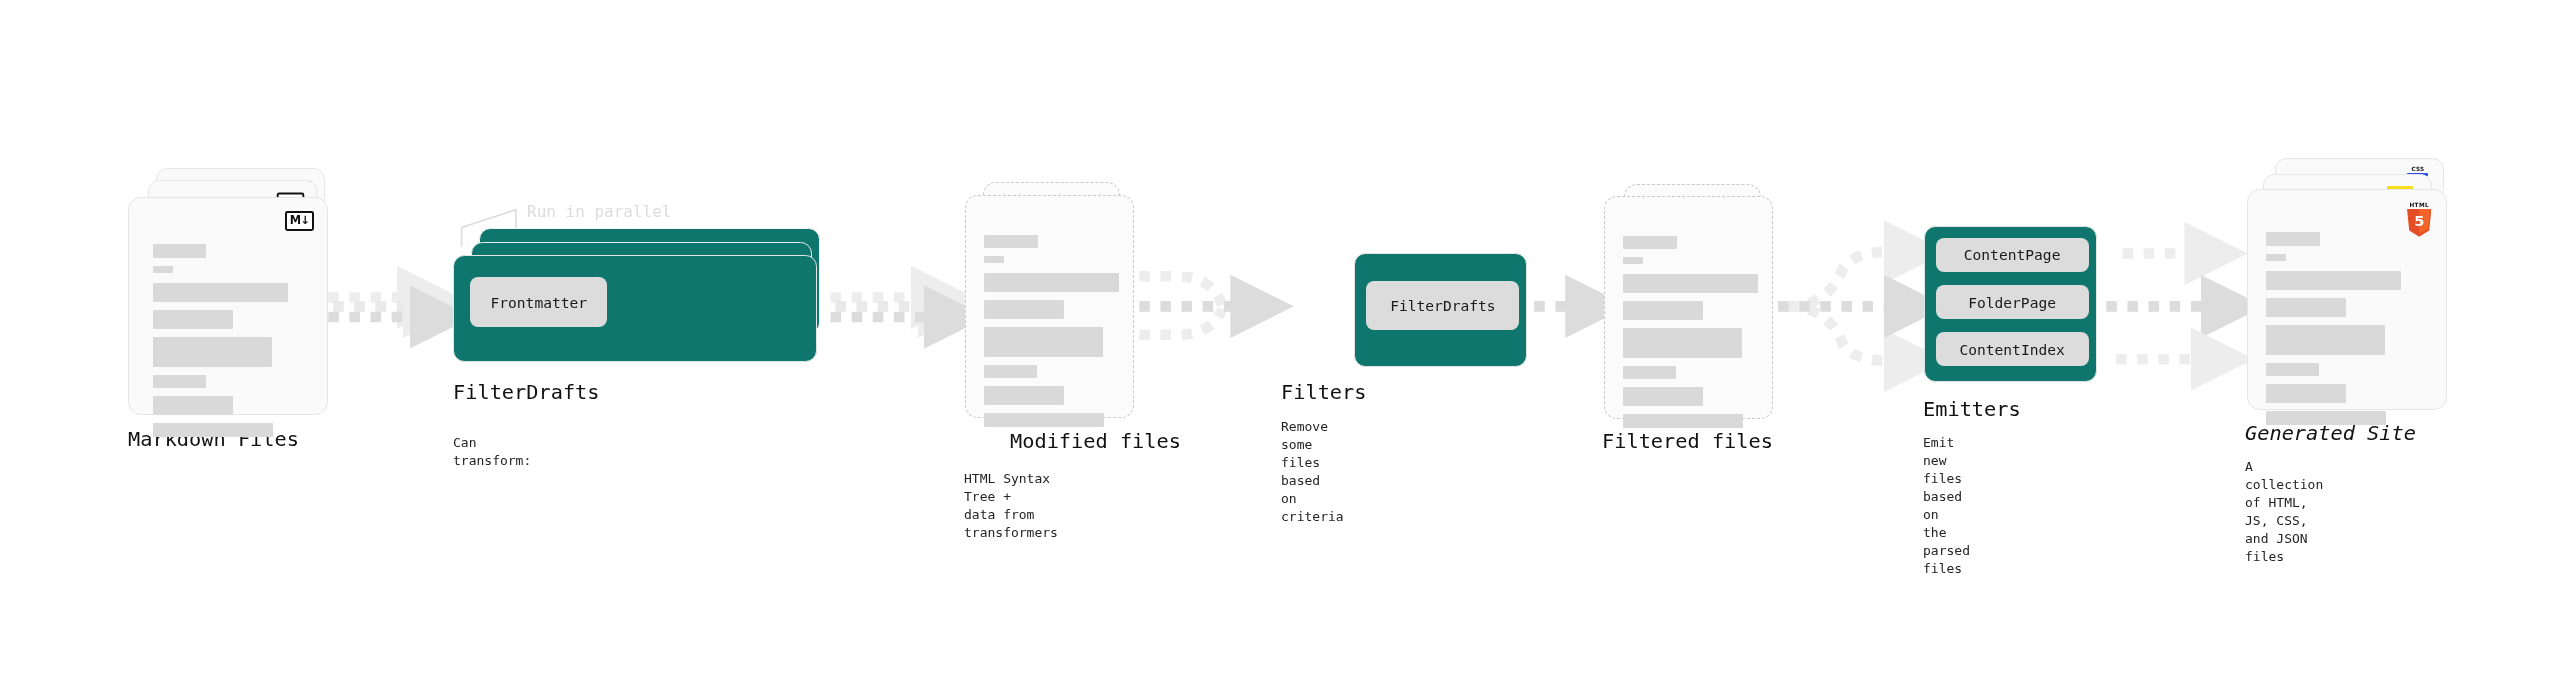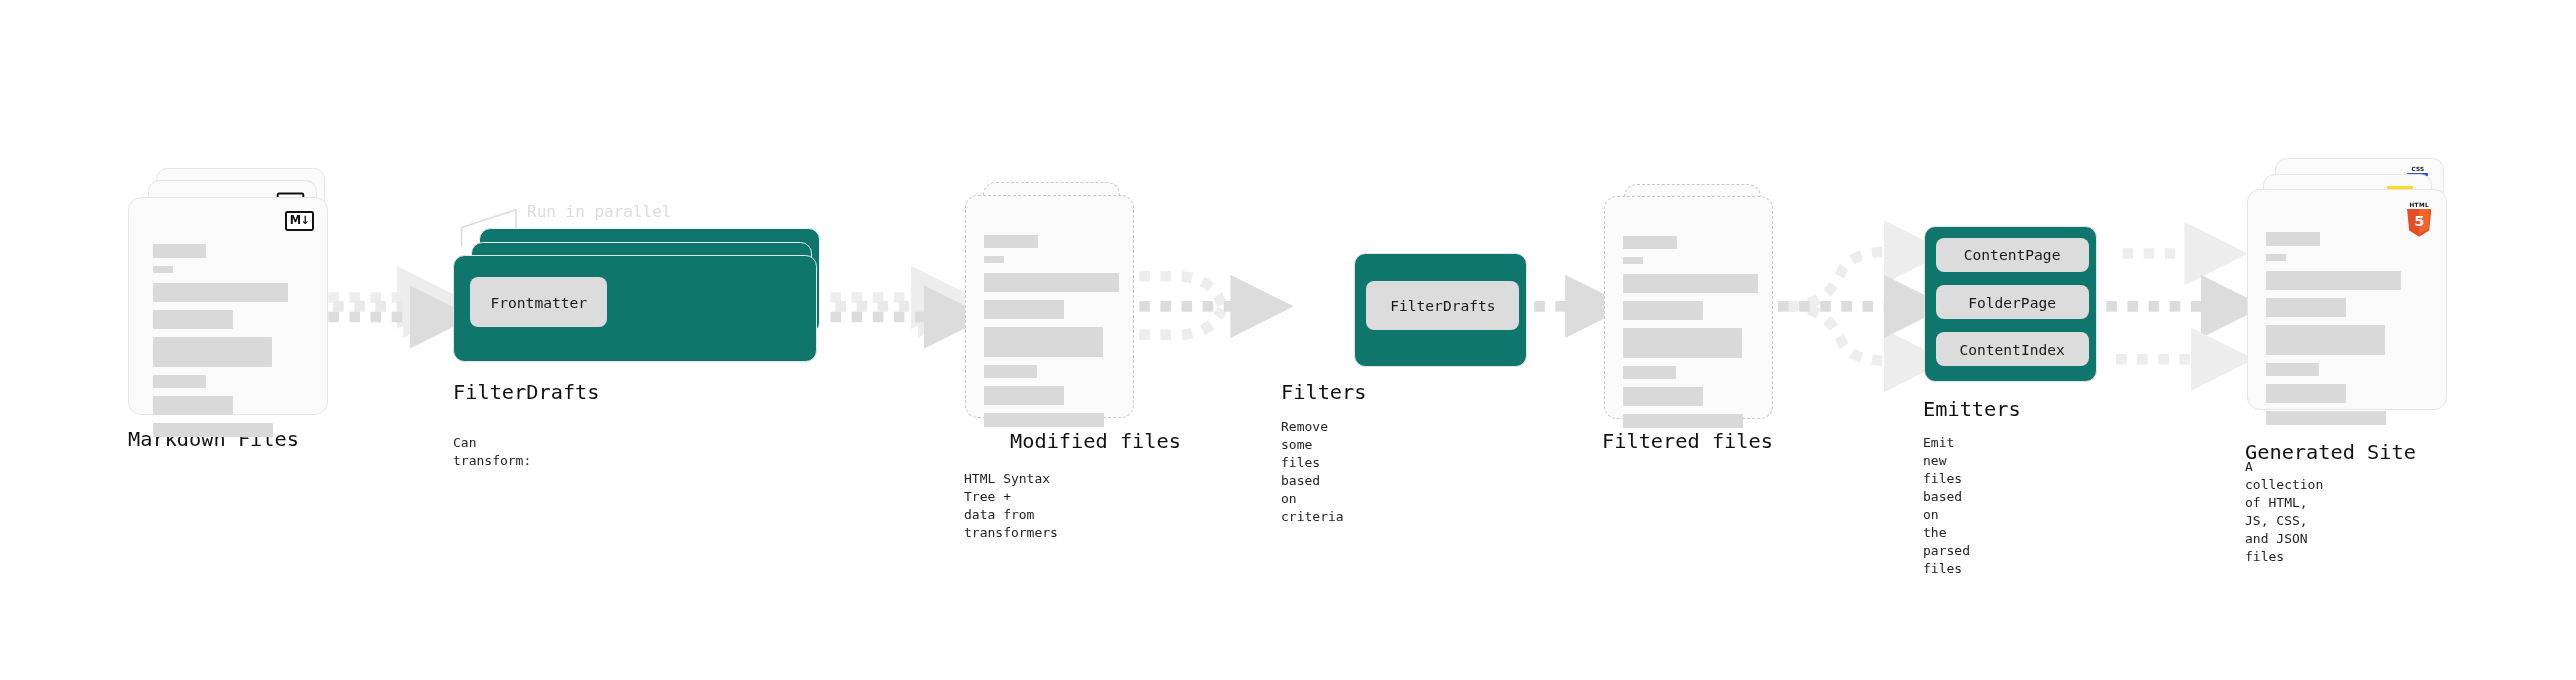--- a/index.html
+++ b/index.html
@@ -425,20 +425,20 @@
         <div class="doc-line" style="width:19.5px;height:6.5px;margin-bottom:10.6px;"></div>
         <div class="doc-line" style="width:135px;height:18.7px;"></div>
         <div class="doc-line" style="width:80px;height:18.7px;"></div>
         <div class="doc-line" style="width:119px;height:30px;"></div>
         <div class="doc-line" style="width:53px;height:13px;"></div>
         <div class="doc-line" style="width:80px;height:18.7px;"></div>
         <div class="doc-line" style="width:120px;height:14px;"></div>
       </div>
     </div>
 
-    <div class="caption-title" style="left:2245px; top:440px;">Generated Site</div>
+    <div class="caption-title" style="left:2245px; top:421px;font-style:italic;">Generated Site</div>
 
     <div class="caption-sub" style="left:2245px; top:458px;">A collection of HTML,
 JS, CSS, and JSON files</div>
   </div>
 
 </div>
 
 
 </body></html>

